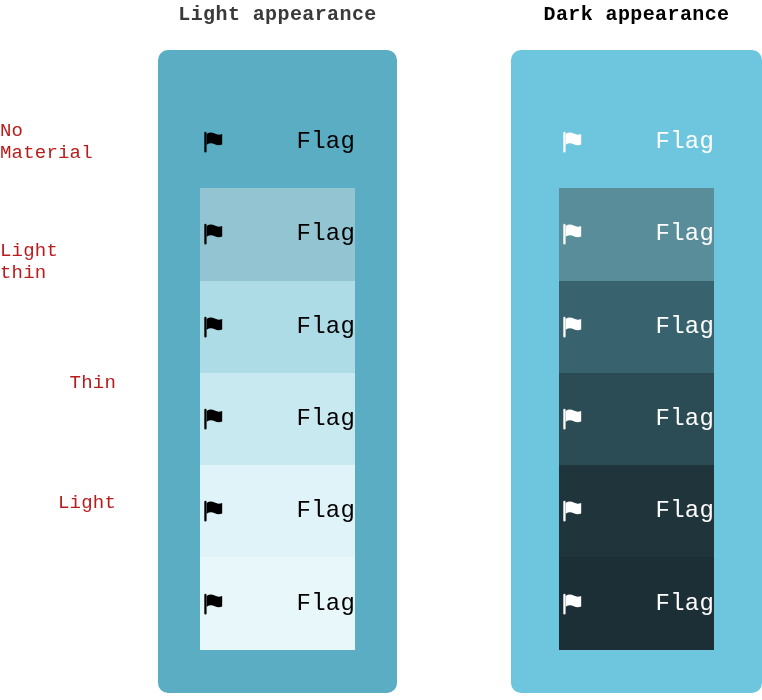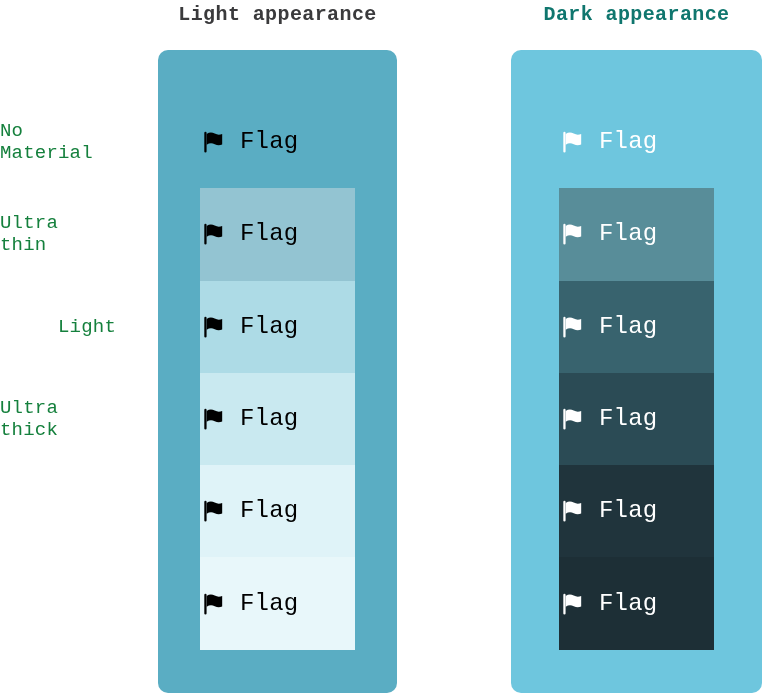--- a/index.html
+++ b/index.html
@@ -23,48 +23,48 @@
   }
   .panel{
     position:absolute;top:50px;height:643px;border-radius:10px;
     padding-top:46px;box-sizing:border-box;
     display:flex;flex-direction:column;
   }
   .panel.light{left:158px;width:239px;}
   .panel.dark{left:511px;width:251px;}
   .row{height:92.3px;display:flex;align-items:stretch;justify-content:center;}
   .swatch{
-    width:155px;display:flex;align-items:center;justify-content:flex-start;gap:14px;
+    width:155px;display:flex;align-items:center;justify-content:space-between;gap:14px;
   }
   .flag-icon{display:inline-flex;width:26px;height:26px;}
   .flag-icon svg{width:26px;height:26px;display:block;}
   .flag-text{font-size:24px;letter-spacing:.2px;line-height:1;}
 </style>
 </head>
 <body>
 
 <svg width="0" height="0" style="position:absolute">
   <defs>
     <g id="flag-glyph">
       <path d="M8.2 6.0 C11.6 3.8 14.8 3.9 18.1 5.6 C21.4 7.3 24.3 7.3 27.3 6.0 L27.3 19.1 C24.3 20.5 21.4 20.5 18.1 18.8 C14.8 17.1 11.6 17.2 8.2 19.3 Z"></path>
       <rect x="5.3" y="3.4" width="2.8" height="25.6" rx="1.4"></rect>
     </g>
   </defs>
 </svg>
 
 <div class="stage">
 
   <h2 class="col-header light" style="color: rgb(58, 58, 60);">Light appearance</h2>
-  <h2 class="col-header dark" style="color: #0f766e;">Dark appearance</h2>
+  <h2 class="col-header dark" style="color: #000000;">Dark appearance</h2>
 
-  <div class="labels" style="color: #15803d;">
+  <div class="labels" style="color: #b91c1c; gap: 28px;">
     <div class="mat-label">No Material</div>
-    <div class="mat-label">Ultra thin</div>
+    <div class="mat-label">Light thin</div>
+    <div class="mat-label">Thin</div>
     <div class="mat-label">Light</div>
-    <div class="mat-label">Ultra thick</div>
   </div>
 
   <div class="panel light" style="background: rgb(90, 173, 195); color: rgb(0, 0, 0);">
     <div class="row">
       <div class="swatch">
         <span class="flag-icon">
             <svg viewBox="0 0 32 32" fill="currentColor">
               <use href="#flag-glyph"></use>
             </svg>
           </span>

